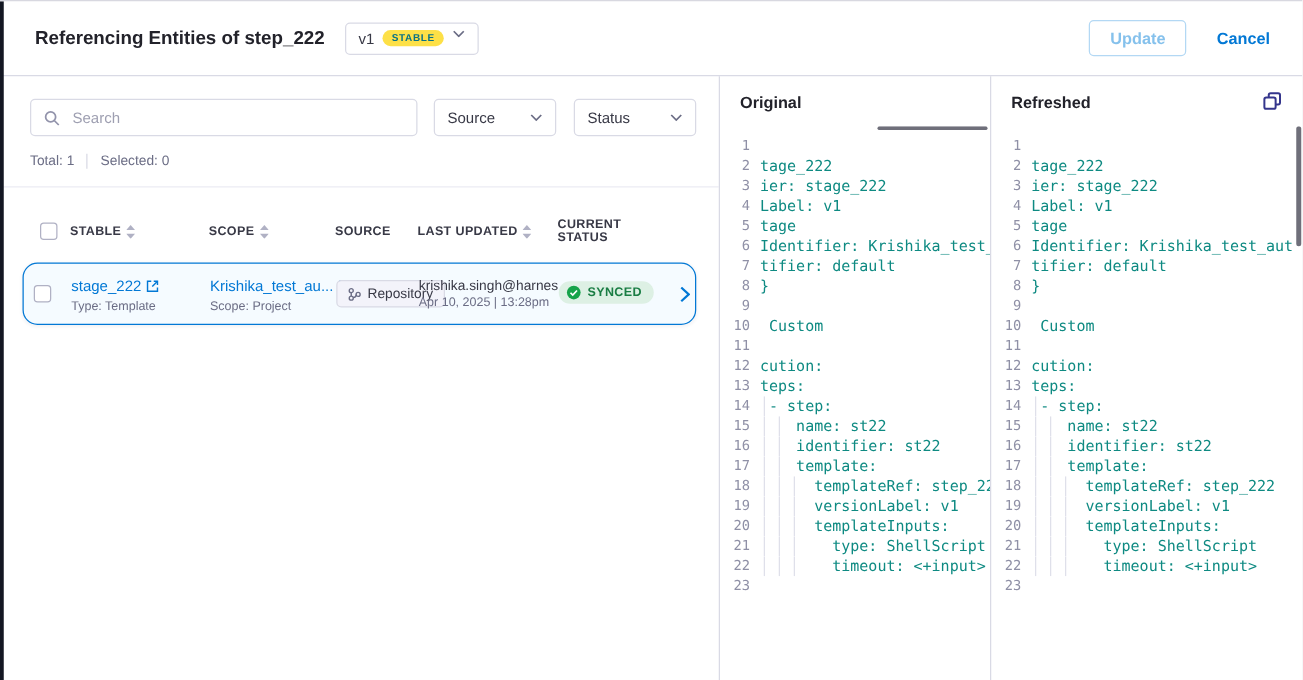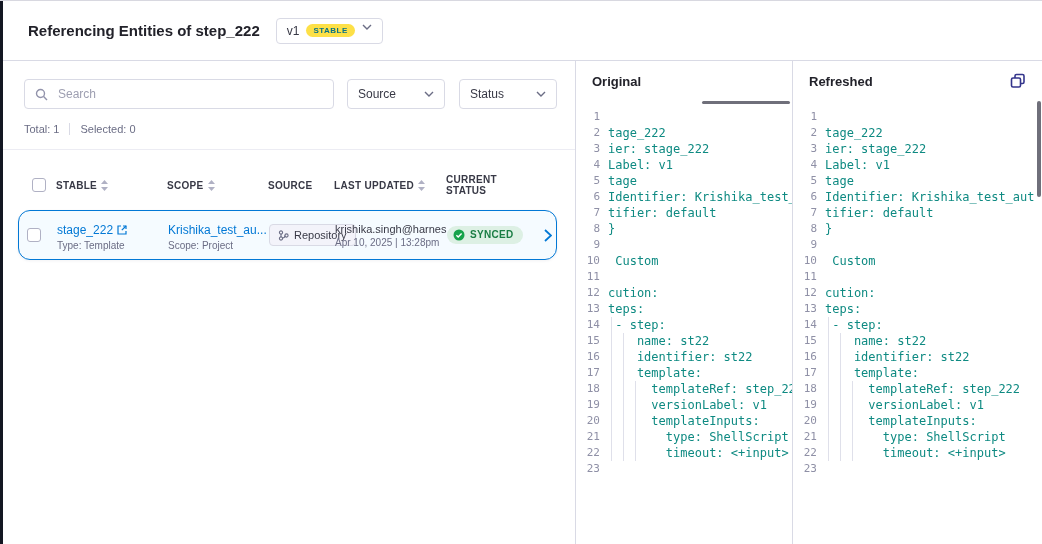--- a/index.html
+++ b/index.html
@@ -77,20 +77,24 @@
     <h1 class="page-title">Referencing Entities of step_222</h1>
     <div class="version-select">
       <span class="version-label">v1</span>
       <span class="stable-badge">STABLE</span>
       <span>
         <svg width="10" height="6" viewBox="0 0 10 6">
             <path d="M1 1 L5 5 L9 1" fill="none" stroke="#6b6d85" stroke-width="1.4"></path>
           </svg>
       </span>
     </div>
+    <div class="header-actions">
+      <button class="btn-update">Update</button>
+      <button class="btn-cancel">Cancel</button>
+    </div>
   </header>
 
   <div class="main">
 
     <section class="left">
       <div class="filters">
         <div class="search-box">
           <span>
             <svg width="13" height="13" viewBox="0 0 13 13">
                 <circle cx="5.5" cy="5.5" r="4" fill="none" stroke="#9293ab" stroke-width="1.4"></circle>

